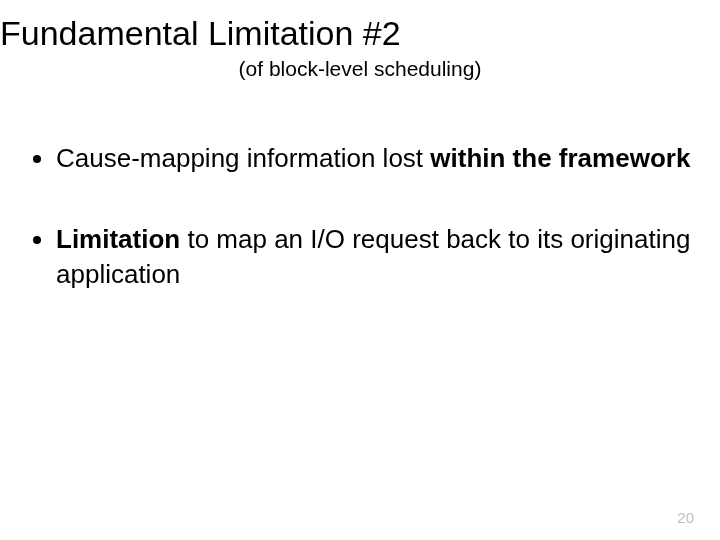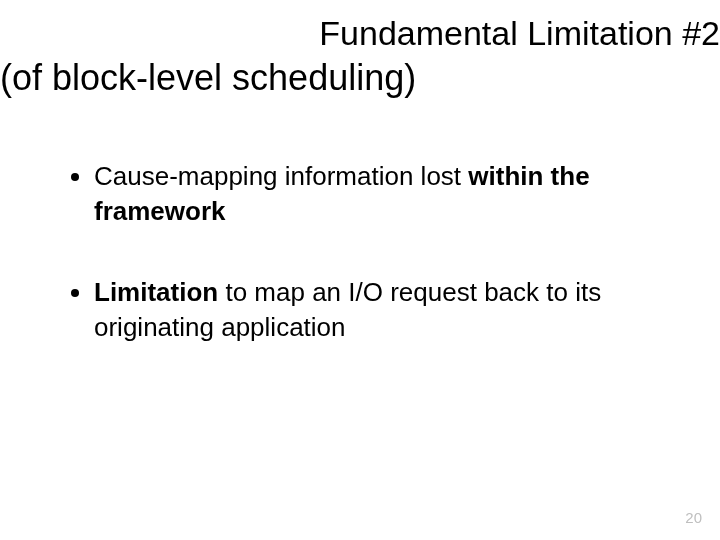--- a/index.html
+++ b/index.html
@@ -1,24 +1,24 @@
 <!DOCTYPE html>
 <html><head>
 <meta charset="utf-8">
 <style>
 html,body{margin:0;padding:0}
 body{width:720px;height:540px;background:#fff;font-family:Arial,Helvetica,sans-serif;color:#000;position:relative;overflow:hidden}
-.title{font-size:34px;text-align:right;margin-top:12px;line-height:1.25;font-weight:400}
-.subtitle{font-size:36px;margin-top:2px;font-weight:400}
-.content{margin-top:60px;padding:0 66px}
+.title{font-size:34px;text-align:left;margin-top:12px;line-height:1.25;font-weight:400}
+.subtitle{font-size:21px;text-align:center;margin-top:2px;font-weight:400}
+.content{margin-top:60px;padding:0 28px}
 ul.top{list-style:disc;padding-left:28px;margin:0}
 ul.top>li{font-size:26px;line-height:1.35;margin-bottom:46px;font-weight:400}
 .bold{font-weight:700}
 .note{font-size:22px;margin-left:34px;margin-top:4px}
-.pagenum{position:absolute;right:18px;bottom:14px;font-size:15px;color:#bfbfbf}
+.pagenum{position:absolute;right:26px;bottom:14px;font-size:15px;color:#bfbfbf}
 </style>
 </head>
 <body>
 
 <div class="title">Fundamental Limitation #2</div>
 <div class="subtitle">(of block-level scheduling)</div>
 
 <div class="content">
   <ul class="top">
     <li>

